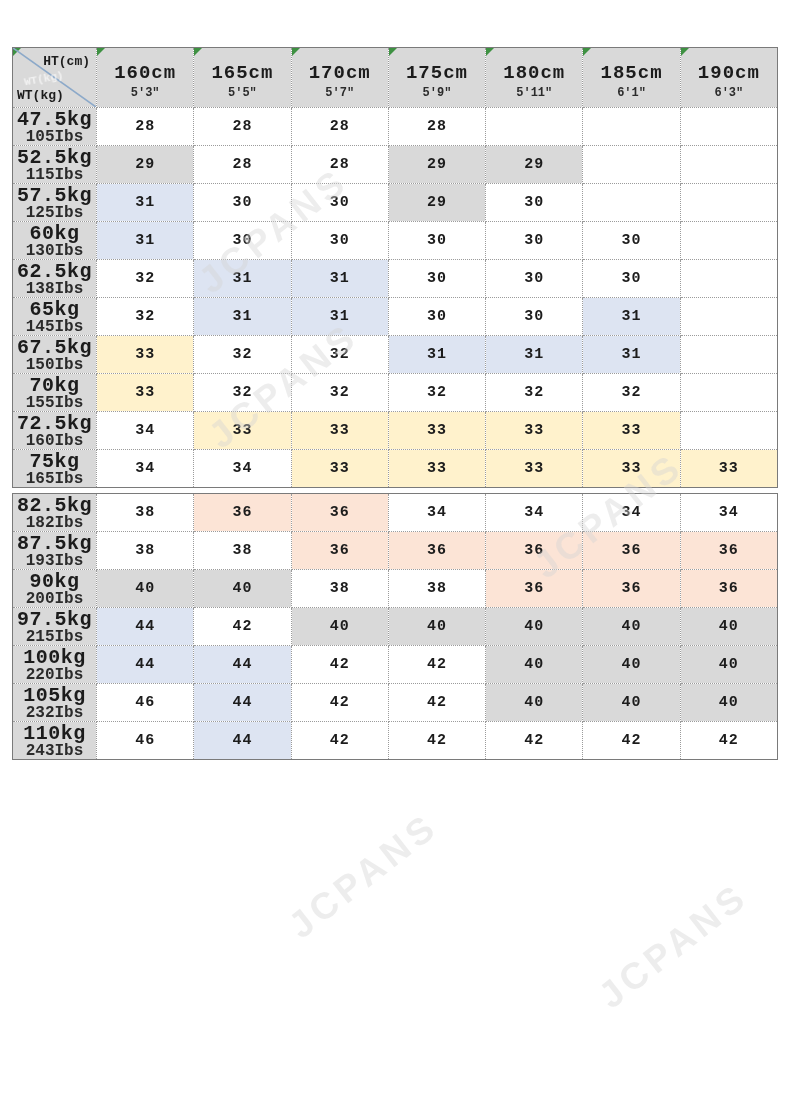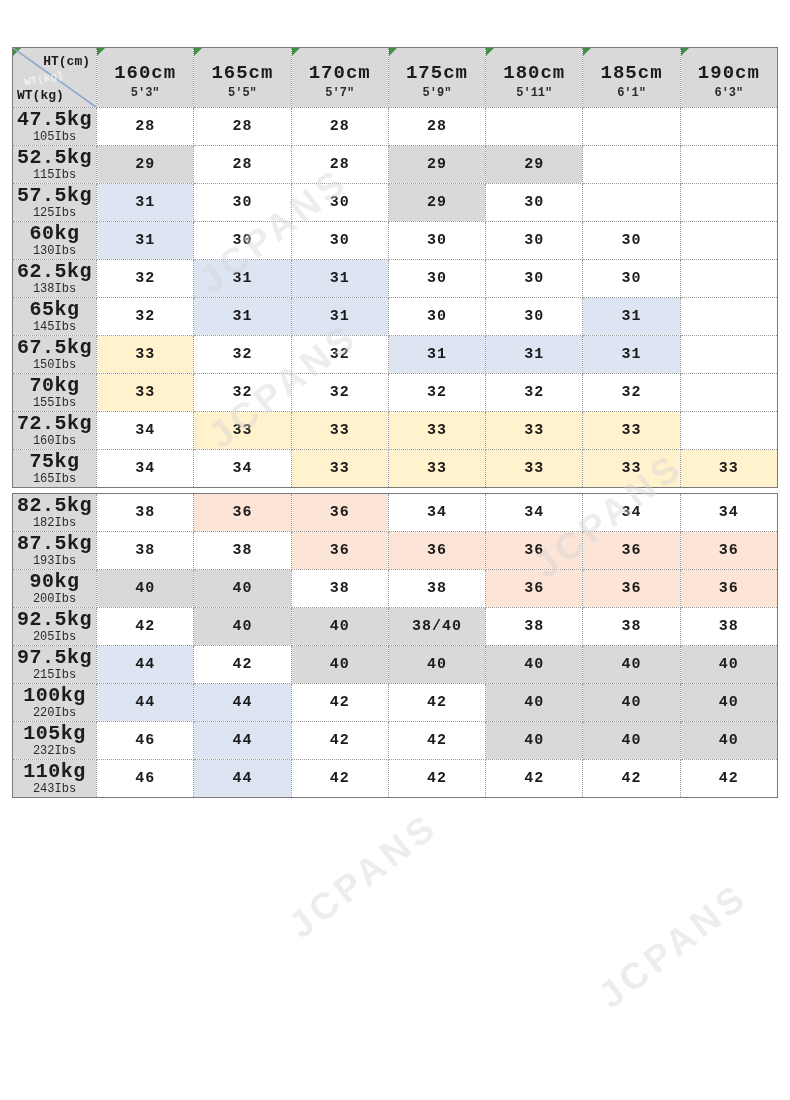--- a/index.html
+++ b/index.html
@@ -32,21 +32,21 @@
   .corner svg{position:absolute;top:0;left:0;width:100%;height:100%;}
   .ht-label{position:absolute;top:6px;right:6px;font-size:13px;font-weight:bold;}
   .wt-label{position:absolute;bottom:4px;left:4px;font-size:13px;font-weight:bold;}
   .ghost{
     position:absolute;top:25px;left:11px;font-size:11px;font-weight:bold;
     color:rgba(255,255,255,0.65);transform:rotate(-10deg);filter:blur(0.5px);
   }
   
   .wcell{background:#d9d9d9;}
   .kg{display:block;font-size:20px;font-weight:bold;line-height:22px;letter-spacing:0.5px;}
-  .lbs{display:block;font-size:12px;font-weight:normal;line-height:13px;color:#2b2b2b;}
+  .lbs{display:block;font-size:16px;font-weight:bold;line-height:13px;color:#2b2b2b;}
   
   td.size{font-size:15px;font-weight:bold;letter-spacing:1px;}
   
   .wm{
     position:absolute;z-index:6;pointer-events:none;white-space:nowrap;
     font-family:"Liberation Sans","DejaVu Sans",sans-serif;
     font-size:37px;font-weight:bold;letter-spacing:5px;
     color:rgba(212,212,212,0.42);transform:rotate(-38deg);
   }
   .wm1{left:185px;top:210px;}
@@ -295,33 +295,20 @@
             <td class="size" style="background-color: rgb(217, 217, 217);">40</td>
             <td class="size" style="background-color: rgb(217, 217, 217);">40</td>
             <td class="size" style="background-color: rgb(255, 255, 255);">38</td>
             <td class="size" style="background-color: rgb(255, 255, 255);">38</td>
             <td class="size" style="background-color: rgb(252, 228, 214);">36</td>
             <td class="size" style="background-color: rgb(252, 228, 214);">36</td>
             <td class="size" style="background-color: rgb(252, 228, 214);">36</td>
           </tr>
           <tr>
             <th class="wcell">
-              <span class="kg">92.5kg</span>
-              <span class="lbs">205Ibs</span>
-            </th>
-            <td class="size" style="background-color: rgb(255, 255, 255);">42</td>
-            <td class="size" style="background-color: rgb(217, 217, 217);">40</td>
-            <td class="size" style="background-color: rgb(217, 217, 217);">40</td>
-            <td class="size" style="background-color: rgb(217, 217, 217);">38/40</td>
-            <td class="size" style="background-color: rgb(255, 255, 255);">38</td>
-            <td class="size" style="background-color: rgb(255, 255, 255);">38</td>
-            <td class="size" style="background-color: rgb(255, 255, 255);">38</td>
-          </tr>
-          <tr>
-            <th class="wcell">
               <span class="kg">97.5kg</span>
               <span class="lbs">215Ibs</span>
             </th>
             <td class="size" style="background-color: rgb(221, 228, 242);">44</td>
             <td class="size" style="background-color: rgb(255, 255, 255);">42</td>
             <td class="size" style="background-color: rgb(217, 217, 217);">40</td>
             <td class="size" style="background-color: rgb(217, 217, 217);">40</td>
             <td class="size" style="background-color: rgb(217, 217, 217);">40</td>
             <td class="size" style="background-color: rgb(217, 217, 217);">40</td>
             <td class="size" style="background-color: rgb(217, 217, 217);">40</td>

